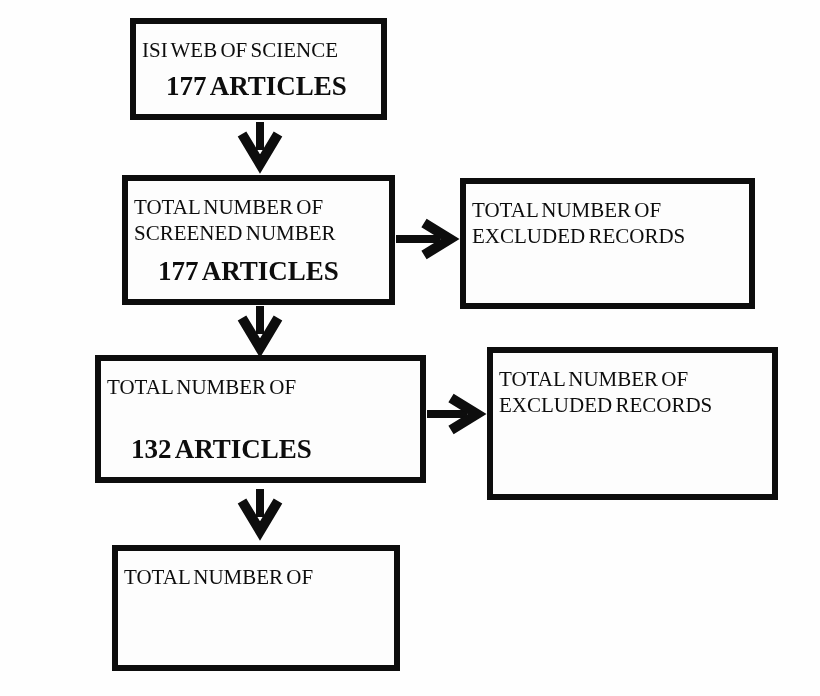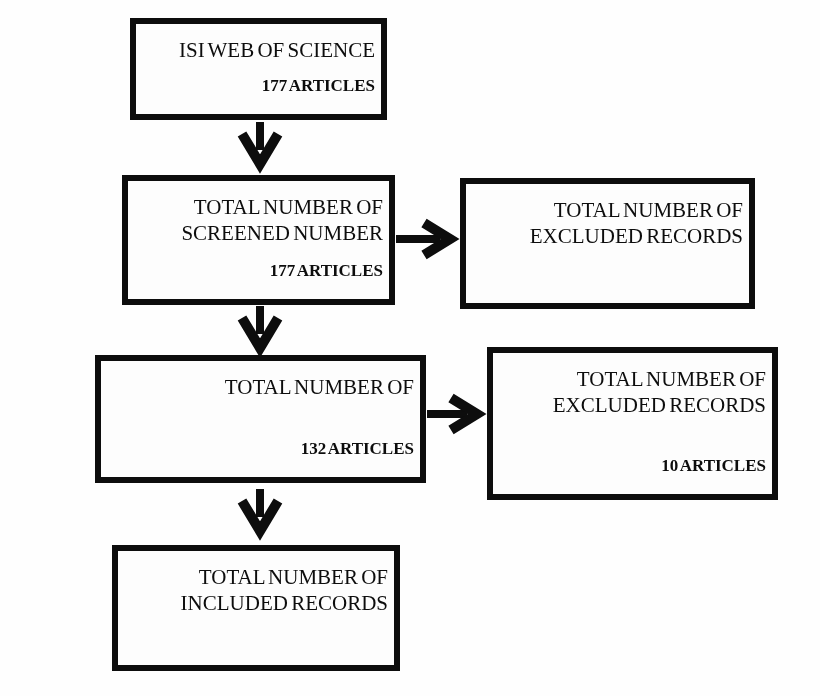--- a/index.html
+++ b/index.html
@@ -16,38 +16,39 @@
     color: #0d0d0d;
     overflow: hidden;
   }
   .box {
     position: absolute;
     box-sizing: border-box;
     border: 6px solid #0d0d0d;
     background: #fdfdfd;
     display: flex;
     flex-direction: column;
-    align-items: flex-end;
+    align-items: flex-start;
     text-align: center;
     padding: 13px 6px 15px 6px;
   }
   .box .title-line {
     font-size: 21px;
     line-height: 26px;
     font-weight: normal;
     word-spacing: -2px;
     white-space: nowrap;
   }
   .box .count {
     margin-top: auto;
-    font-size: 17px;
+    font-size: 27px;
     line-height: 26px;
     font-weight: bold;
     word-spacing: -2px;
     white-space: nowrap;
+    margin-left: 24px;
   }
   #box-source          { left: 130px; top: 18px;  width: 257px; height: 102px; }
   #box-screened        { left: 122px; top: 175px; width: 273px; height: 130px; }
   #box-excluded-first  { left: 460px; top: 178px; width: 295px; height: 131px; }
   #box-analysed        { left: 95px;  top: 355px; width: 331px; height: 128px; }
   #box-excluded-second { left: 487px; top: 347px; width: 291px; height: 153px; }
   #box-included        { left: 112px; top: 545px; width: 288px; height: 126px; }
 
   .arrow {
     position: absolute;
@@ -105,26 +106,24 @@
   </div>
 
   <svg class="arrow" id="arrow-right-2" width="60" height="40" viewBox="0 0 60 40">
     <path d="M0 20 L40 20" stroke-width="8"></path>
     <path d="M24 4 L50 20 L24 36" stroke-width="10" stroke-linejoin="miter"></path>
   </svg>
 
   <div class="box" id="box-excluded-second">
     <div class="title-line">TOTAL NUMBER OF</div>
     <div class="title-line">EXCLUDED RECORDS</div>
-    <div class="count">10 ARTICLES</div>
   </div>
 
   <svg class="arrow" id="arrow-down-3" width="44" height="52" viewBox="0 0 44 52">
     <path d="M22 0 L22 28" stroke-width="8"></path>
     <path d="M4 12 L22 42 L40 12" stroke-width="10" stroke-linejoin="miter"></path>
   </svg>
 
   <div class="box" id="box-included">
     <div class="title-line">TOTAL NUMBER OF</div>
-    <div class="title-line">INCLUDED RECORDS</div>
   </div>
 
 </div>
 
 </body></html>

